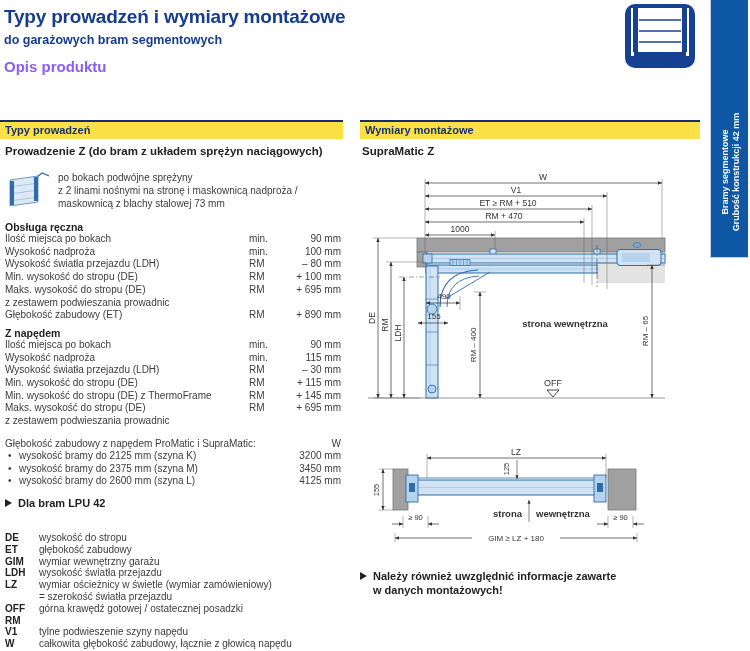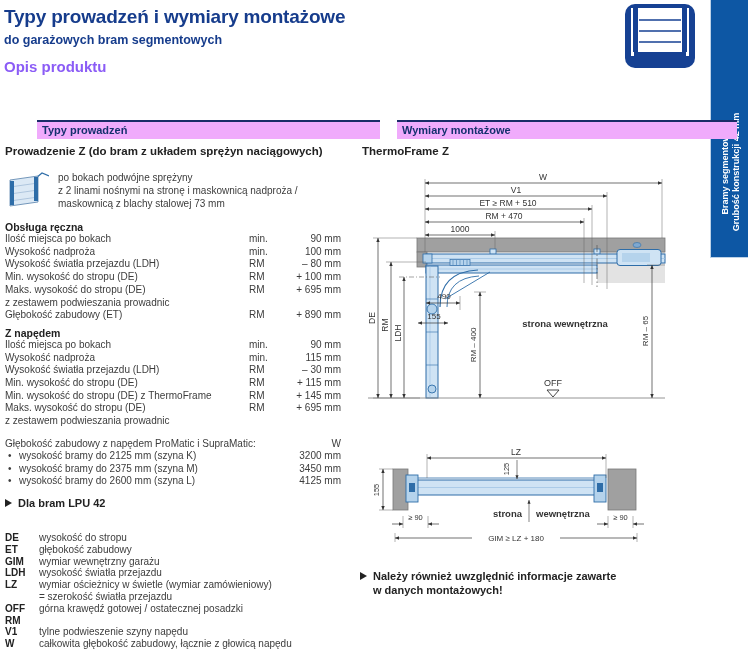--- a/index.html
+++ b/index.html
@@ -21,22 +21,22 @@
     position:absolute; left:0; top:258px; width:258px; height:40px;
     transform:rotate(-90deg); transform-origin:0 0;
     display:flex; flex-direction:column; align-items:center; justify-content:center;
     padding-right:86px;
   }
   .side-tab-rot div { color:#fff; font-size:9px; font-weight:bold; line-height:11px; white-space:nowrap; }
   
   .col-left  { position:absolute; left:0;   top:120px; width:343px; }
   .col-right { position:absolute; left:360px; top:120px; width:345px; }
   .secbar {
-    width:100%; height:19px; background:#f0abfc; border-top:2px solid #1a2c68;
-    font-size:11px; font-weight:bold; color:#14306e; padding:2px 0 0 5px;margin-left:37px;
+    width:100%; height:19px; background:#fde047; border-top:2px solid #1a2c68;
+    font-size:11px; font-weight:bold; color:#14306e; padding:2px 0 0 5px;
   }
   .pad { padding-left:5px; }
   h3.blockhead { font-size:11.5px; font-weight:bold; color:#222; margin-top:6px; }
   
   .intro { display:flex; margin-top:14px; }
   .intro-text { margin-left:9px; font-size:10px; line-height:13px; color:#3c3c3c; }
   
   .tbl-title { font-size:10.5px; font-weight:bold; color:#222; margin-top:10px; }
   .tbl-title.second { margin-top:5px; }
   .row { display:flex; font-size:10px; line-height:12.7px; color:#3c3c3c; }
@@ -269,21 +269,21 @@
         <div class="lrow">
             <span class="abbr">W</span>
             <span class="desc">całkowita głębokość zabudowy, łącznie z głowicą napędu</span>
           </div>
       </div>
     </div>
   </div>
 
   <div class="col-right">
     <div class="secbar" style="width:340px">Wymiary montażowe</div>
-    <h3 class="blockhead" style="padding-left:2px">ThermoFrame Z</h3>
+    <h3 class="blockhead" style="padding-left:2px">SupraMatic Z</h3>
 
     <svg class="svg-side" width="345" height="268" viewBox="0 0 345 268">
       <defs>
         <marker id="ah" viewBox="0 0 8 8" refX="7" refY="4" markerWidth="7" markerHeight="7" orient="auto-start-reverse">
           <path d="M0,1 L7,4 L0,7 z" fill="#333"></path>
         </marker>
       </defs>
       <g>
         <rect x="237" y="87" width="68" height="31" fill="#e3e3e3"></rect>
         <rect x="57" y="73" width="248" height="14" fill="#a0a0a0" stroke="#787878" stroke-width="0.8"></rect>

